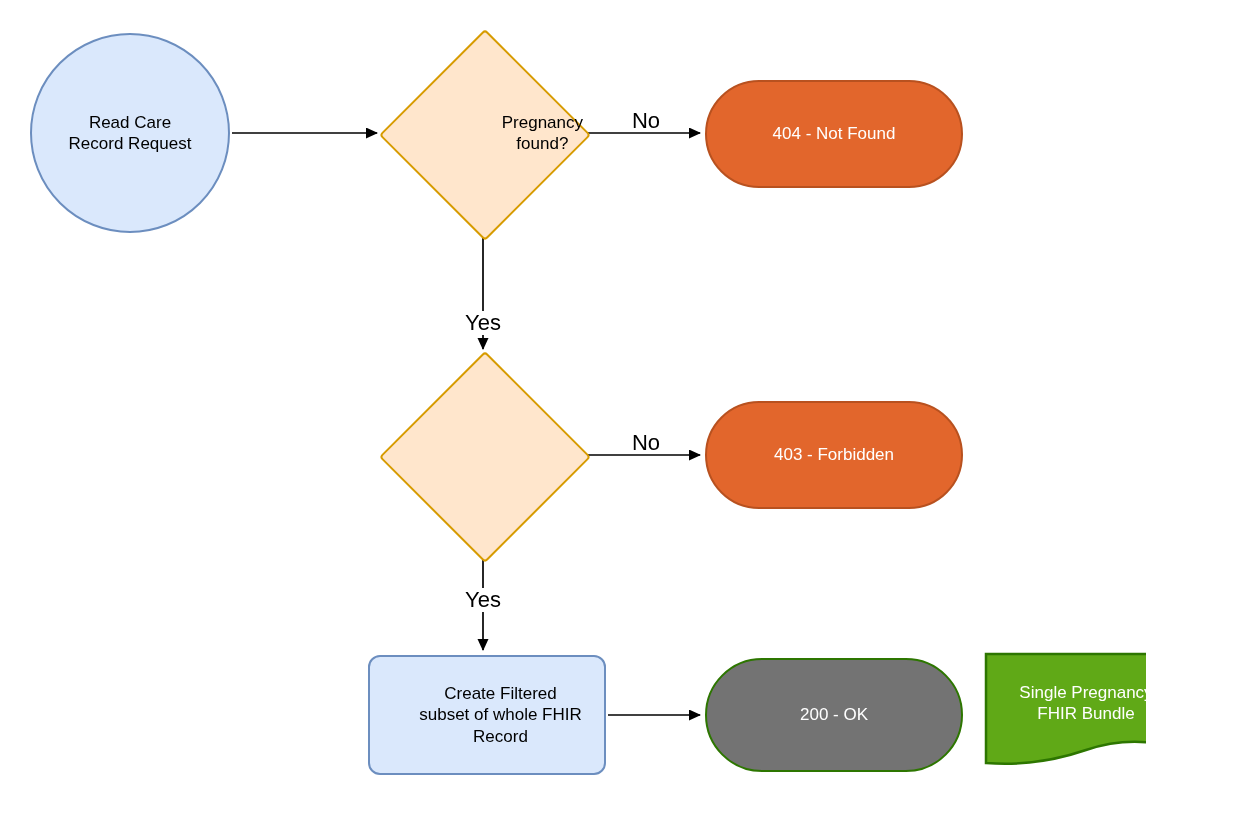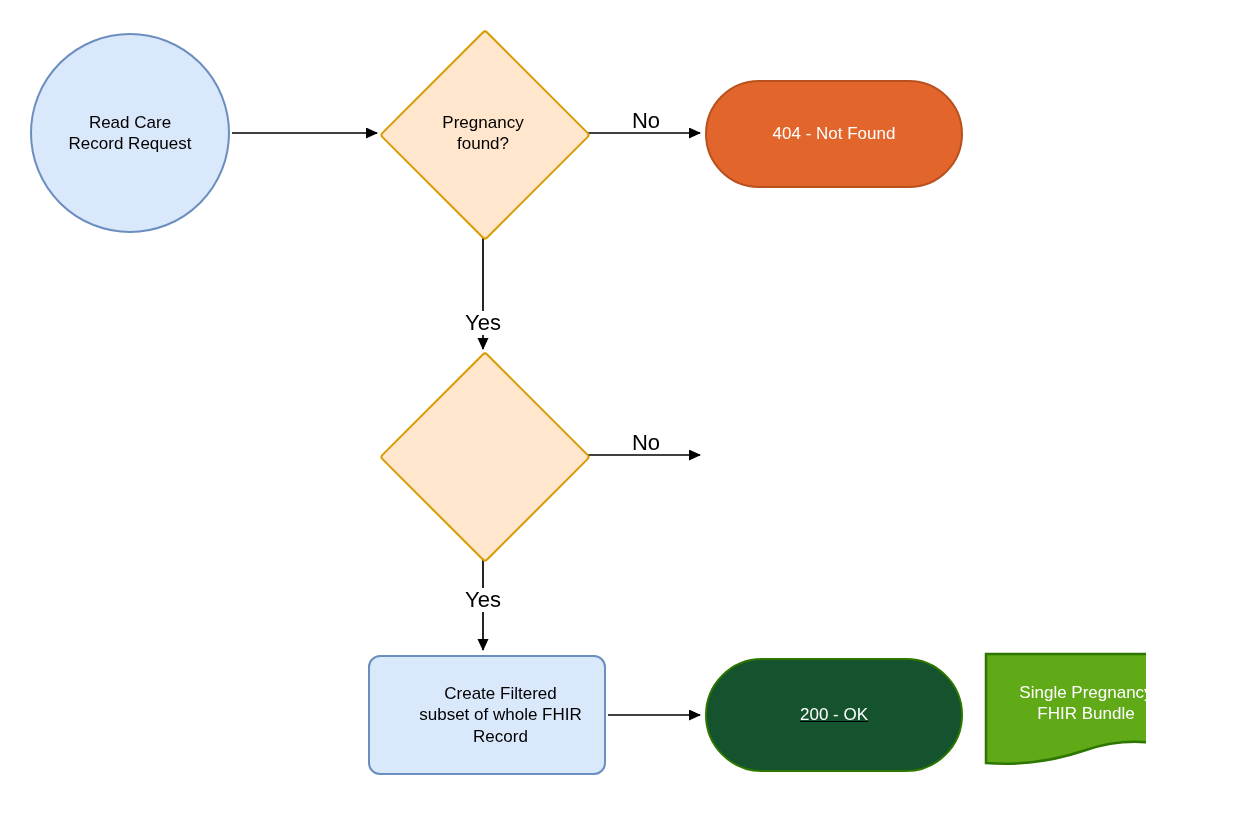--- a/index.html
+++ b/index.html
@@ -43,32 +43,32 @@
   .diamond-shape {
     position: absolute;
     width: 146px; height: 146px;
     background: #ffe6cc;
     border: 2px solid #d79b00;
     border-radius: 4px;
     transform: rotate(45deg);
   }
   .diamond-label {
     position: absolute;
-    display: flex; align-items: center; justify-content: center;
+    display: flex; align-items: center; justify-content: flex-end;
     text-align: center;
   }
 
   
   .stadium {
     border-radius: 60px;
     border: 2px solid;
     justify-content: center;
   }
   .stadium.error   { background: #e2662c; border-color: #b8511f; }
-  .stadium.success { background: #14532d; border-color: #2d7600; text-decoration: underline; }
+  .stadium.success { background: #737373; border-color: #2d7600; }
 
   
   .process {
     background: #dae8fc;
     border: 2px solid #6c8ebf;
     border-radius: 12px;
   }
 
   
   .doc-svg { position: absolute; }
@@ -117,20 +117,23 @@
     <span class="lbl">Pregnancy
 found?</span>
   </div>
 
   <div class="node stadium error" style="left:705px; top:80px; width:258px; height:108px;">
     <span class="lbl light">404 - Not Found</span>
   </div>
 
   <div class="diamond-shape" style="left:410px; top:382px;"></div>
 
+  <div class="node stadium error" style="left:705px; top:401px; width:258px; height:108px;">
+    <span class="lbl light">403 - Forbidden</span>
+  </div>
 
   <div class="node process" style="left:368px; top:655px; width:238px; height:120px;padding-left:27px;">
     <span class="lbl">Create Filtered
 subset of whole FHIR
 Record</span>
   </div>
 
   <div class="node stadium success" style="left:705px; top:658px; width:258px; height:114px;">
     <span class="lbl light">200 - OK</span>
   </div>

